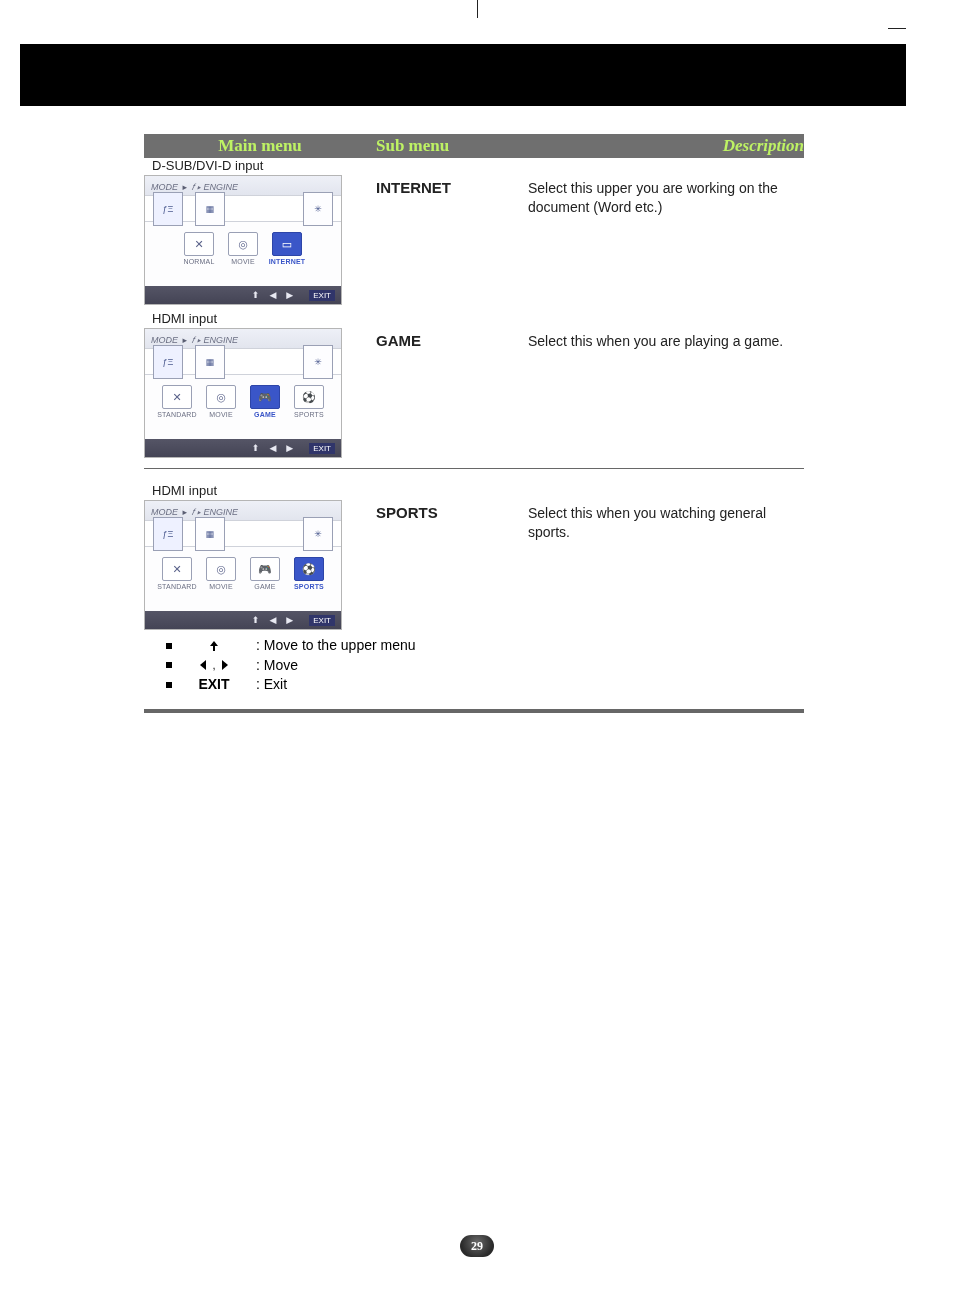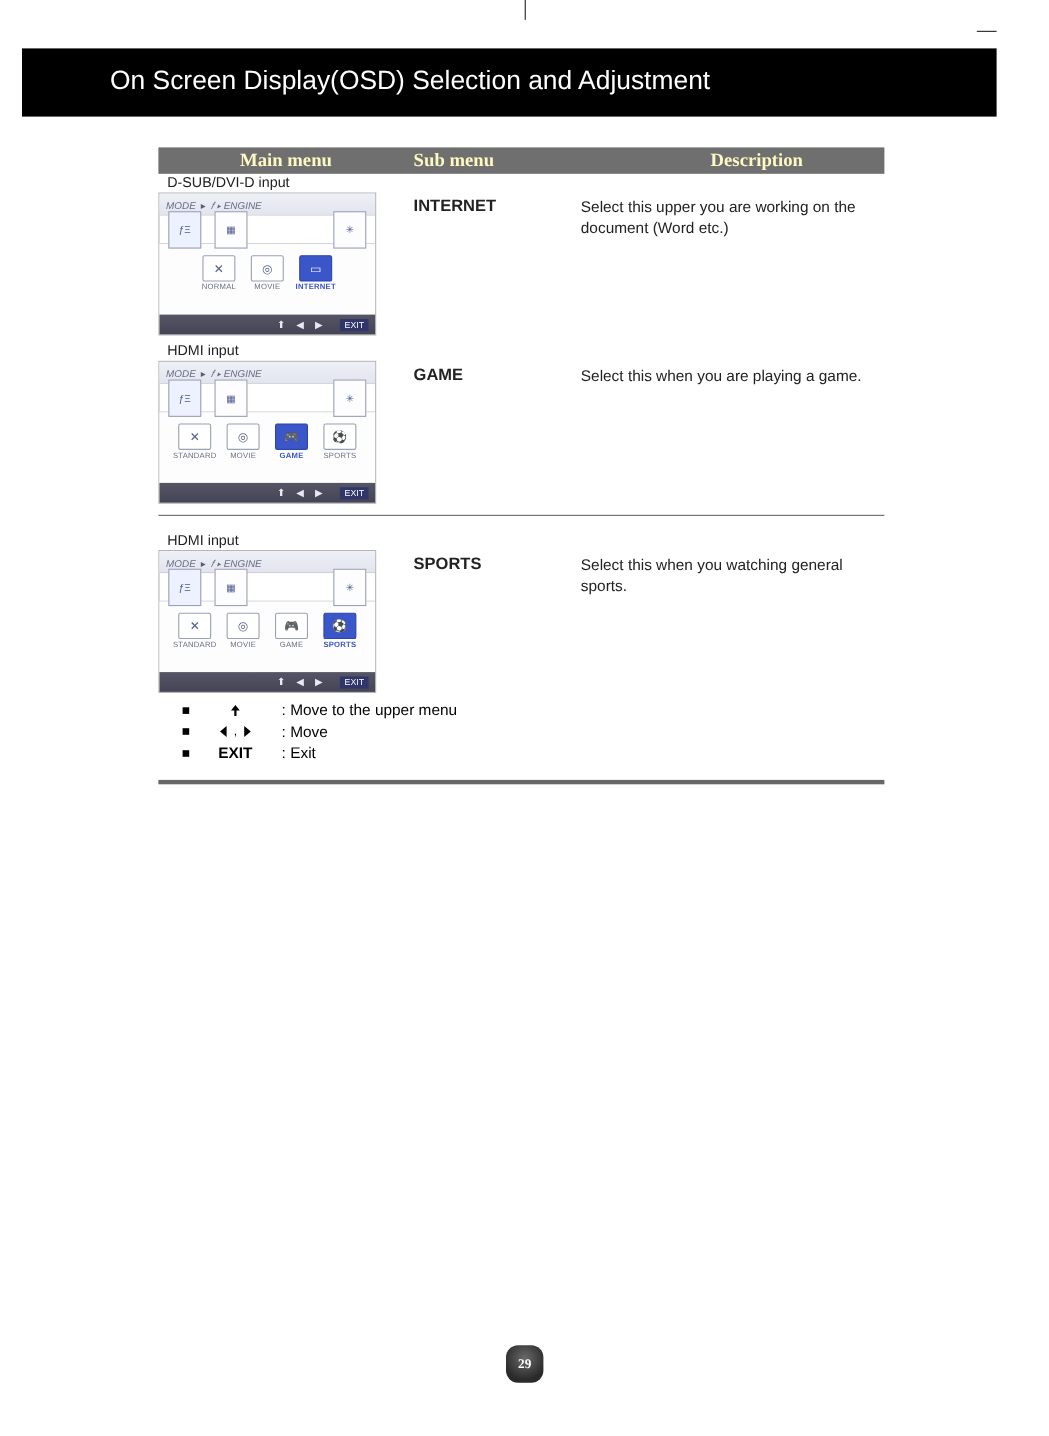--- a/index.html
+++ b/index.html
@@ -24,27 +24,27 @@
     position: absolute;
     left: 100px; top: 60px;
     color: #fff; font-size: 24px; font-family: Arial, sans-serif;
     font-weight: 400;
   }
   .content {
     position: absolute;
     left: 144px; top: 134px; width: 660px;
   }
   .tab-header {
-    height: 24px; background: #6f6f6f; color: #fef9c3;
+    height: 24px; background: #6f6f6f; color: #bef264;
     font-family: "Times New Roman", serif; font-weight: bold; font-size: 17px;
     display: flex; align-items: center;
   }
   .tab-header .c1 { width: 232px; text-align: center; }
   .tab-header .c2 { width: 152px; text-align: left; }
-  .tab-header .c3 { flex:1; text-align: center; padding-left: 44px; }
+  .tab-header .c3 { flex:1; text-align: right; padding-left: 44px; font-style: italic; }
 
   .rows { }
   .row-label { font-size: 13px; color:#222; margin-left: 8px; margin-bottom: 2px; }
   .row {
     display: grid;
     grid-template-columns: 232px 152px 276px;
     align-items: start;
     margin-bottom: 6px;
   }
   .sub-label { font-weight: bold; font-size: 15px; color:#222; padding-top: 4px; }
@@ -111,35 +111,34 @@
     line-height: 1.4;
   }
   .legend .line { display:flex; align-items:center; gap:18px; }
   .legend .bullet { width:6px; height:6px; background:#000; display:inline-block; }
   .legend .sym { width:48px; display:inline-flex; justify-content:center; align-items:center; font-size:14px; }
   .legend .sym .small { font-size:11px; }
   .legend .exit-bold { font-weight:bold; }
 
   .page-badge {
     position:absolute; left:50%; transform:translateX(-50%); bottom:48px;
-    width:34px; height:34px; border-radius:11px;
+    width:34px; height:22px; border-radius:11px;
     background: radial-gradient(circle at 50% 35%, #6a6a6a, #2a2a2a 70%);
     color:#fff; font-size:12px; display:flex; align-items:center; justify-content:center;
     font-family: "Times New Roman", serif; font-weight:bold;
   }
 </style>
 </head>
 <body>
 
 <div class="page">
   <div class="crop-v-top"></div>
   <div class="crop-h-right"></div>
 
   <div class="header-band"></div>
-  <div class="header-title">On Screen Display(OSD) Selection and Adjustment</div>
 
   <div class="content">
     <div class="tab-header">
       <div class="c1">Main menu</div>
       <div class="c2">Sub menu</div>
       <div class="c3">Description</div>
     </div>
 
     <div class="rows" id="rows-container">
         <div class="row-label">D-SUB/DVI-D input</div>

